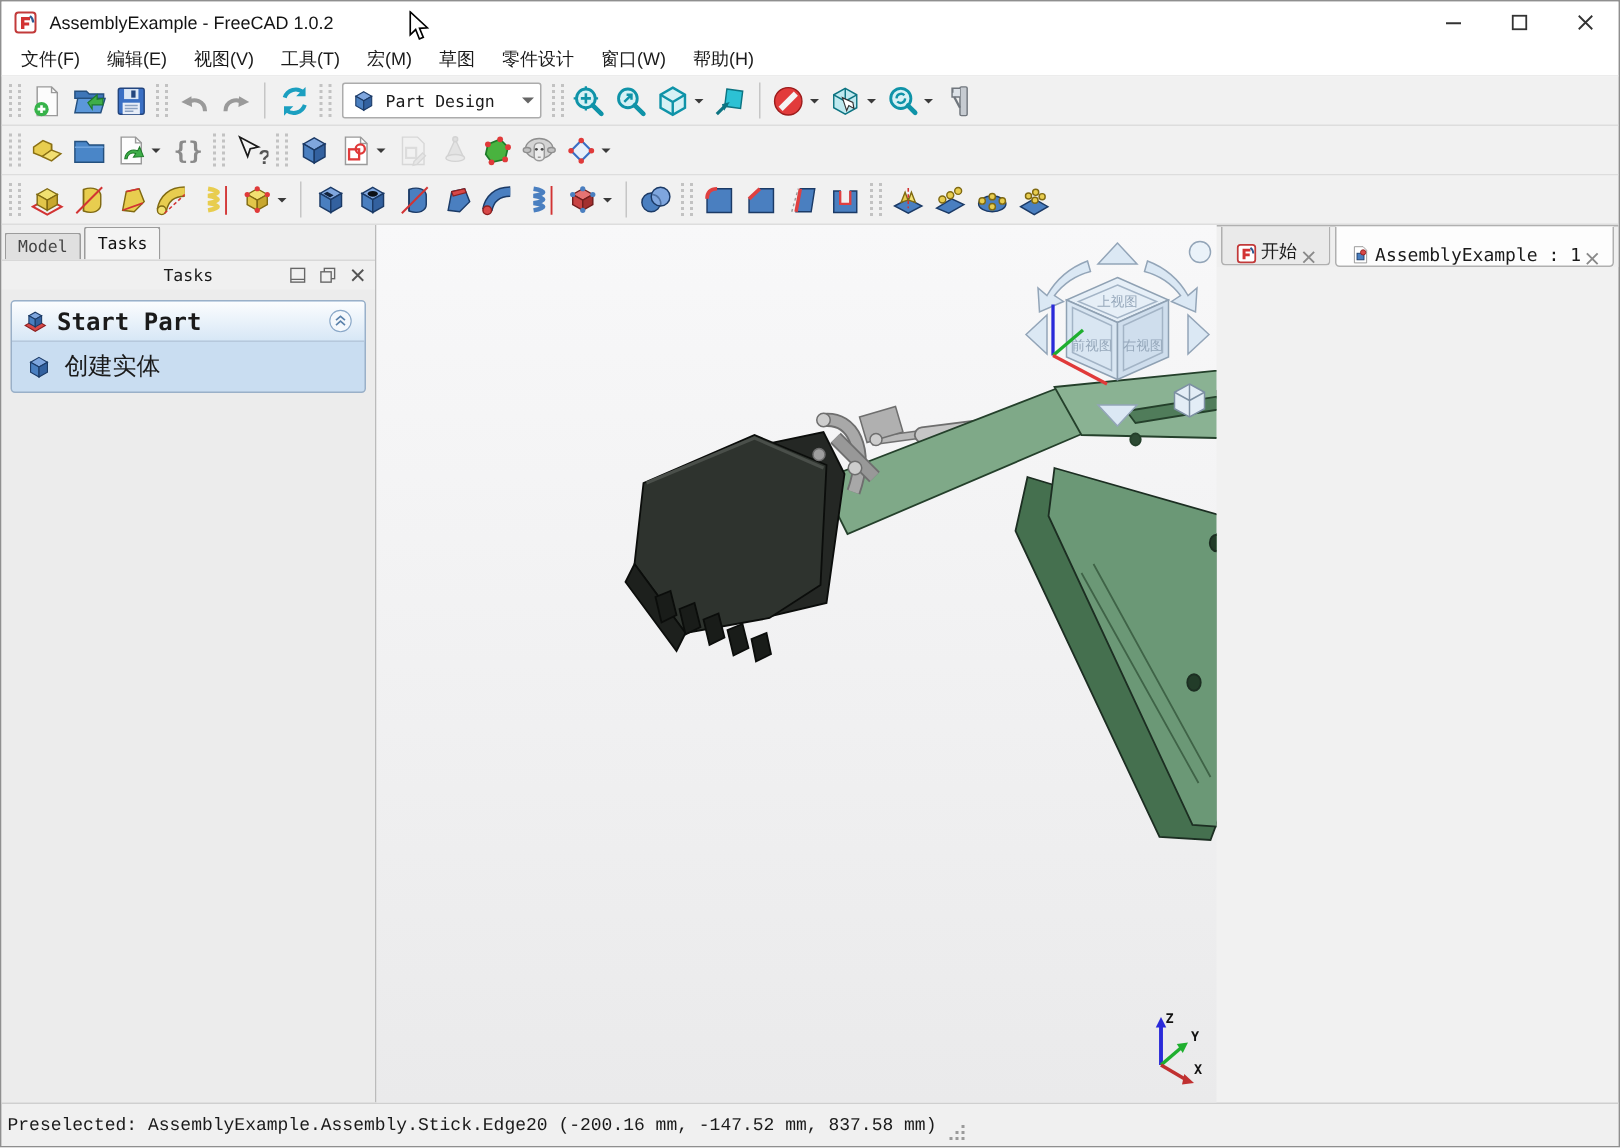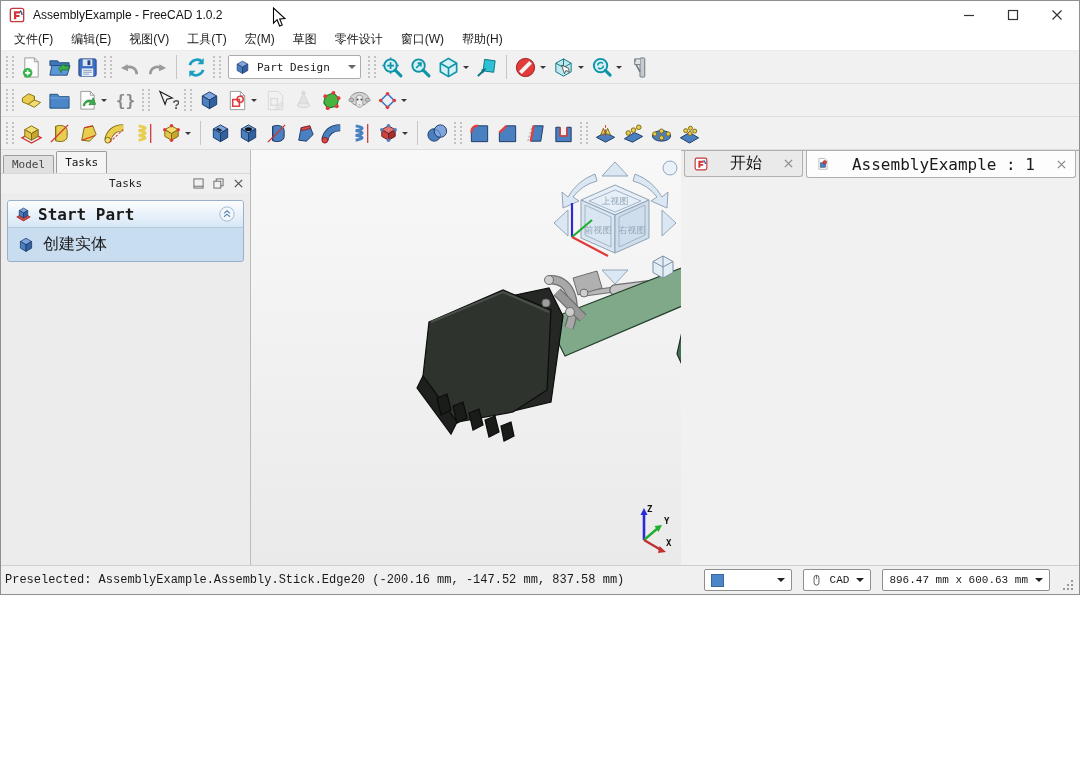--- a/index.html
+++ b/index.html
@@ -1,18 +1,18 @@
 <!DOCTYPE html>
 <html style="--accent-blue: #4a86c8; --icon-teal: #0f93a8; --model-green-light: #7fa988; --model-green-mid: #6b9876; --model-green-dark: #45704f; --model-base-green: #1f7a2a; --model-base-green-dark: #145a1c; --model-bucket: #2e332e; --model-bucket-dark: #1d201d; --model-gray: #c2c2c2; --lock-red: #d84a52; --task-header-blue: #d7e7f6; --task-body-blue: #c9ddf1;"><head>
 <meta charset="utf-8">
 <style>
 *{margin:0;padding:0;box-sizing:border-box}
 html,body{width:1080px;height:765px;overflow:hidden}
 body{font-family:"Liberation Sans",sans-serif;font-size:12px;color:#1a1a1a;background:#fff}
-.window{width:1080px;height:595px;border:1px solid #8f8f8f;display:flex;flex-direction:column;background:#f1f1f1;position:relative;overflow:hidden}
+.window{width:1080px;height:765px;border:1px solid #8f8f8f;display:flex;flex-direction:column;background:#f1f1f1;position:relative;overflow:hidden}
 
 .titlebar{height:27px;background:#fff;display:flex;align-items:center;padding-left:8px;gap:8px;flex:none}
 .titlebar .title{font-size:12px;color:#141414}
 .win-controls{margin-left:auto;display:flex;height:100%}
 .win-btn{width:44px;height:100%;display:flex;align-items:center;justify-content:center;background:transparent;border:0}
 
 .menubar{height:23px;background:#fff;display:flex;padding-left:4px;flex:none;border-bottom:1px solid #ececec}
 .menu-item{padding:3px 9px;cursor:default;white-space:nowrap}
 
 .toolbar{height:33px;background:#f1f1f1;display:flex;align-items:center;padding-left:2px;flex:none;border-bottom:1px solid #ddd}
@@ -40,21 +40,21 @@
 .collapse-btn{margin-left:auto;background:transparent;border:0;padding:0;display:flex}
 .task-item{height:33px;display:flex;align-items:center;gap:8px;padding:0 9px;font-size:16px}
 
 .right-col{flex:1;display:flex;min-width:0}
 .viewport{flex:1;position:relative;background:linear-gradient(#f8f8f9,#eaeaeb);overflow:hidden}
 .model-svg{position:absolute;left:0;top:0}
 .navcube{position:absolute;top:9px;right:2px}
 .axis-ind{position:absolute;right:7px;bottom:9px}
 
 .mdi-tabbar{height:28px;border-top:1px solid #b0b0b0;background:#efefef;display:flex;align-items:stretch;padding-left:3px;flex:none}
-.mdi-tab{display:flex;align-items:center;gap:22px;padding:0 9px;border:1px solid #b0b0b0;border-top:0;font-family:"DejaVu Sans Mono",monospace;font-size:16px;background:#eaeaea;border-radius:0 0 3px 3px;margin-right:3px;height:26px}
+.mdi-tab{display:flex;align-items:flex-end;gap:3px;padding:0 9px;border:1px solid #b0b0b0;border-top:0;font-family:"DejaVu Sans Mono",monospace;font-size:12px;background:#eaeaea;border-radius:0 0 3px 3px;margin-right:3px;height:26px}
 .mdi-tab.active{background:#fdfdfd;height:27px}
 .mdi-close{background:transparent;border:0;padding:0;display:flex;align-items:center}
 
 .statusbar{height:29px;background:#f0f0f0;border-top:1px solid #cfcfcf;display:flex;align-items:center;font-family:Liberation Mono, monospace;font-size:12px;padding:0 4px;gap:8px;flex:none}
 .status-right{margin-left:auto;display:flex;gap:11px;align-items:center;padding-right:4px}
 .scombo{height:22px;background:#fff;border:1px solid #8f8f8f;border-radius:2px;display:flex;align-items:center;padding:0 6px;gap:7px;font-size:11px;white-space:nowrap}
 .caret{width:0;height:0;border:4px solid transparent;border-top-color:#222;margin-top:4px}
 .swatch{width:13px;height:13px;background:var(--accent-blue,#4a86c8);border:1px solid #39689c}
 .grip{align-self:flex-end;margin-bottom:2px}
 .cursor{position:absolute;left:271px;top:6px;z-index:50;pointer-events:none}
@@ -920,40 +920,20 @@
                 <path d="M1 1l8 8m0-8l-8 8" stroke="#8a8a8a" stroke-width="1.4"></path>
               </svg>
             </button>
           </div>
         </div>
     </div>
   </div>
 
   <div class="statusbar">
     <span>Preselected: AssemblyExample.Assembly.Stick.Edge20 (-200.16 mm, -147.52 mm, 837.58 mm)</span>
-    <div class="status-right" id="statuscombos">
-        <div class="scombo" style="width: 88px;">
-          <span class="swatch"></span>
-          <span class="caret" style="margin-left: auto;"></span>
-        </div>
-        <div class="scombo">
-          <span class="ic">
-            <svg viewBox="0 0 24 24" width="13" height="13">
-              <rect x="7.5" y="2.5" width="9" height="18" rx="4.5" fill="none" stroke="#444" stroke-width="1.6"></rect>
-              <path d="M12 2.5v6.5" stroke="#444" stroke-width="1.4"></path>
-            </svg>
-          </span>
-          <span>CAD</span>
-          <span class="caret" style="margin-left: auto;"></span>
-        </div>
-        <div class="scombo">
-          <span>896.47 mm x 600.63 mm</span>
-          <span class="caret" style="margin-left: auto;"></span>
-        </div>
-      </div>
     <svg class="grip" width="13" height="13" viewBox="0 0 13 13">
         <g fill="#9a9a9a">
           <rect x="9" y="9" width="2" height="2"></rect>
           <rect x="9" y="5" width="2" height="2"></rect>
           <rect x="5" y="9" width="2" height="2"></rect>
           <rect x="9" y="1" width="2" height="2"></rect>
           <rect x="5" y="5" width="2" height="2"></rect>
           <rect x="1" y="9" width="2" height="2"></rect>
         </g>
       </svg>

